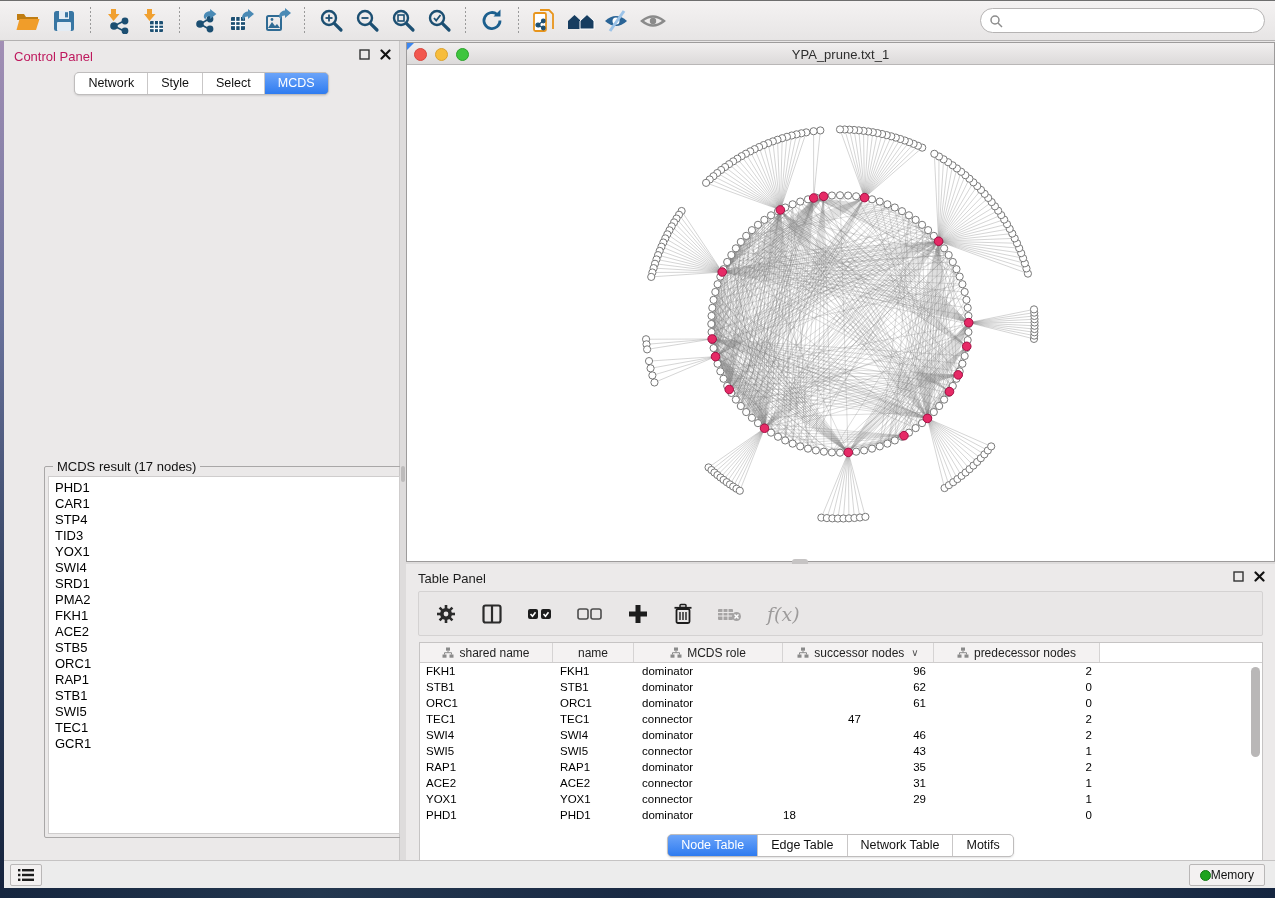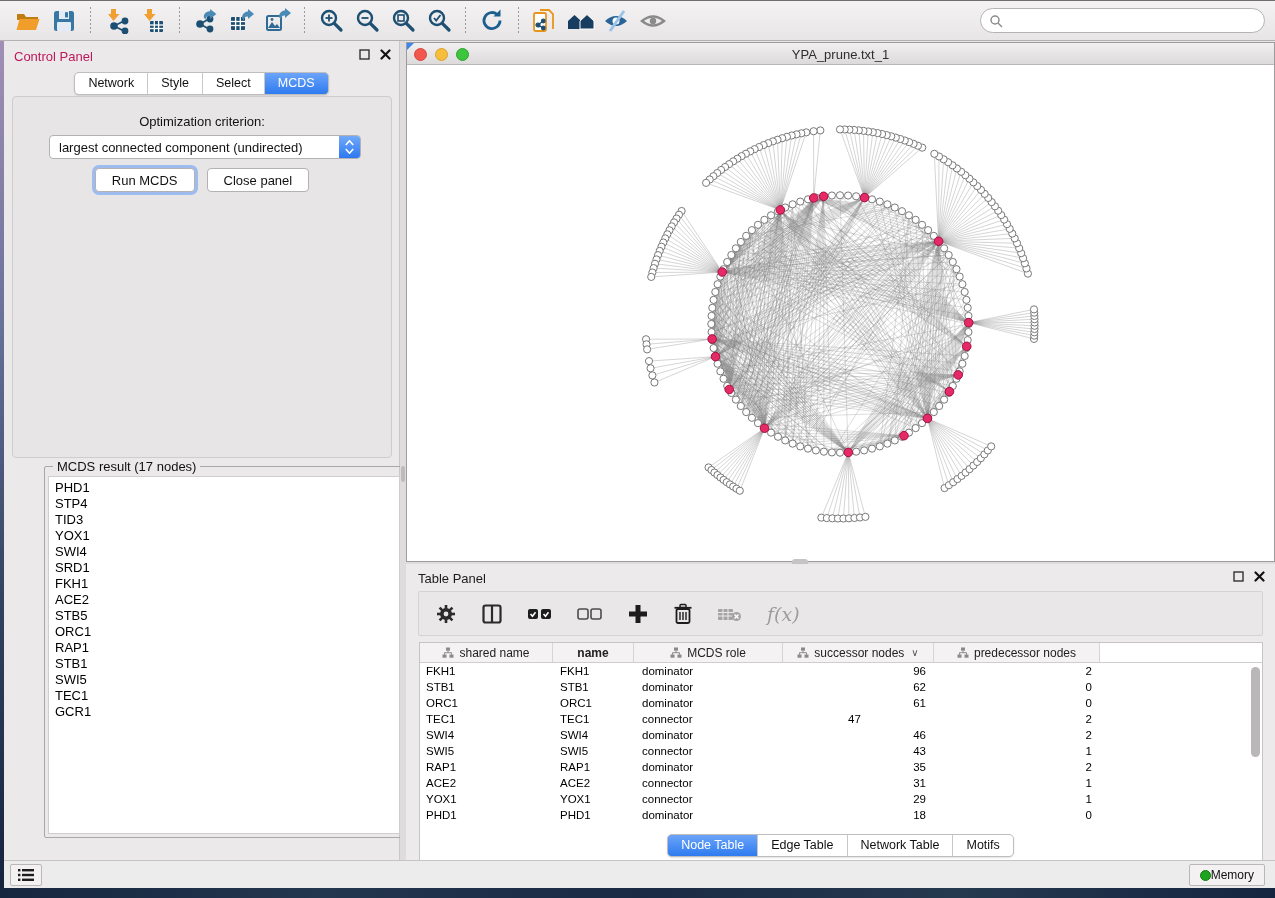--- a/index.html
+++ b/index.html
@@ -248,47 +248,31 @@
       </div>
     </div>
     <div class="cp-tabs">
         <div class="seg" id="cp-seg">
           <div class="sg">Network</div>
           <div class="sg">Style</div>
           <div class="sg">Select</div>
           <div class="sg sel">MCDS</div>
         </div>
       </div>
-    <div class="cp-box">
-      <div class="opt-label">Optimization criterion:</div>
-      <div class="dropdown">
-        <div class="dval">largest connected component (undirected)</div>
-        <div class="dstep">
-          <svg width="9" height="6" viewBox="0 0 9 6">
-              <path d="M.8 5L4.5.8 8.2 5" fill="none" stroke="#fff" stroke-width="1.6"></path>
-            </svg>
-          <svg width="9" height="6" viewBox="0 0 9 6">
-              <path d="M.8 1l3.7 4.2L8.2 1" fill="none" stroke="#fff" stroke-width="1.6"></path>
-            </svg>
-        </div>
-      </div>
-      <div class="btnrow">
-        <div class="pbtn focus">Run MCDS</div>
-        <div class="pbtn">Close panel</div>
-      </div>
-    </div>
     <div class="groupbox">
       <div class="grouplabel">MCDS result (17 nodes)</div>
       <div class="mcds-list" id="mcds-list">
           <div class="mcds-item">PHD1</div>
+          <div class="mcds-item">CAR1</div>
           <div class="mcds-item">STP4</div>
           <div class="mcds-item">TID3</div>
           <div class="mcds-item">YOX1</div>
           <div class="mcds-item">SWI4</div>
           <div class="mcds-item">SRD1</div>
+          <div class="mcds-item">PMA2</div>
           <div class="mcds-item">FKH1</div>
           <div class="mcds-item">ACE2</div>
           <div class="mcds-item">STB5</div>
           <div class="mcds-item">ORC1</div>
           <div class="mcds-item">RAP1</div>
           <div class="mcds-item">STB1</div>
           <div class="mcds-item">SWI5</div>
           <div class="mcds-item">TEC1</div>
           <div class="mcds-item">GCR1</div>
         </div>
@@ -1370,21 +1354,21 @@
               <svg width="12" height="12" viewBox="0 0 12 12">
                 <g fill="#8a8a8a">
                   <rect x="4" y="0.5" width="4" height="3.2"></rect>
                   <rect x="0.5" y="7.5" width="4" height="3.2"></rect>
                   <rect x="7.5" y="7.5" width="4" height="3.2"></rect>
                 </g>
                 <path d="M6 3.7v2M2.5 7.5V5.7h7v1.8" fill="none" stroke="#8a8a8a" stroke-width="1"></path>
               </svg>
               <span>shared name</span>
             </div>
-            <div class="th" style="width: 81px; font-weight: bold;">
+            <div class="th" style="width: 81px;">
               <span>name</span>
             </div>
             <div class="th" style="width: 149px;">
               <svg width="12" height="12" viewBox="0 0 12 12">
                 <g fill="#8a8a8a">
                   <rect x="4" y="0.5" width="4" height="3.2"></rect>
                   <rect x="0.5" y="7.5" width="4" height="3.2"></rect>
                   <rect x="7.5" y="7.5" width="4" height="3.2"></rect>
                 </g>
                 <path d="M6 3.7v2M2.5 7.5V5.7h7v1.8" fill="none" stroke="#8a8a8a" stroke-width="1"></path>
@@ -1477,21 +1461,21 @@
               <div class="td" style="width: 133px; text-align: left; padding-left: 6px;">YOX1</div>
               <div class="td" style="width: 81px; text-align: left; padding-left: 7px;">YOX1</div>
               <div class="td" style="width: 149px; text-align: left; padding-left: 8px;">connector</div>
               <div class="td" style="width: 151px; text-align: right; padding-right: 8px;">29</div>
               <div class="td" style="width: 166px; text-align: right; padding-right: 8px;">1</div>
             </div>
             <div class="trow">
               <div class="td" style="width: 133px; text-align: left; padding-left: 6px;">PHD1</div>
               <div class="td" style="width: 81px; text-align: left; padding-left: 7px;">PHD1</div>
               <div class="td" style="width: 149px; text-align: left; padding-left: 8px;">dominator</div>
-              <div class="td" style="width: 151px; text-align: right; padding-right: 8px;">18</div>
+              <div class="td" style="width: 151px; text-align: left; padding-right: 8px;">18</div>
               <div class="td" style="width: 166px; text-align: right; padding-right: 8px;">0</div>
             </div>
           </div>
         <div class="tbl-scroll"></div>
       </div>
       <div class="tp-tabs">
           <div class="seg" id="tp-seg">
             <div class="sg sel">Node Table</div>
             <div class="sg">Edge Table</div>
             <div class="sg">Network Table</div>

